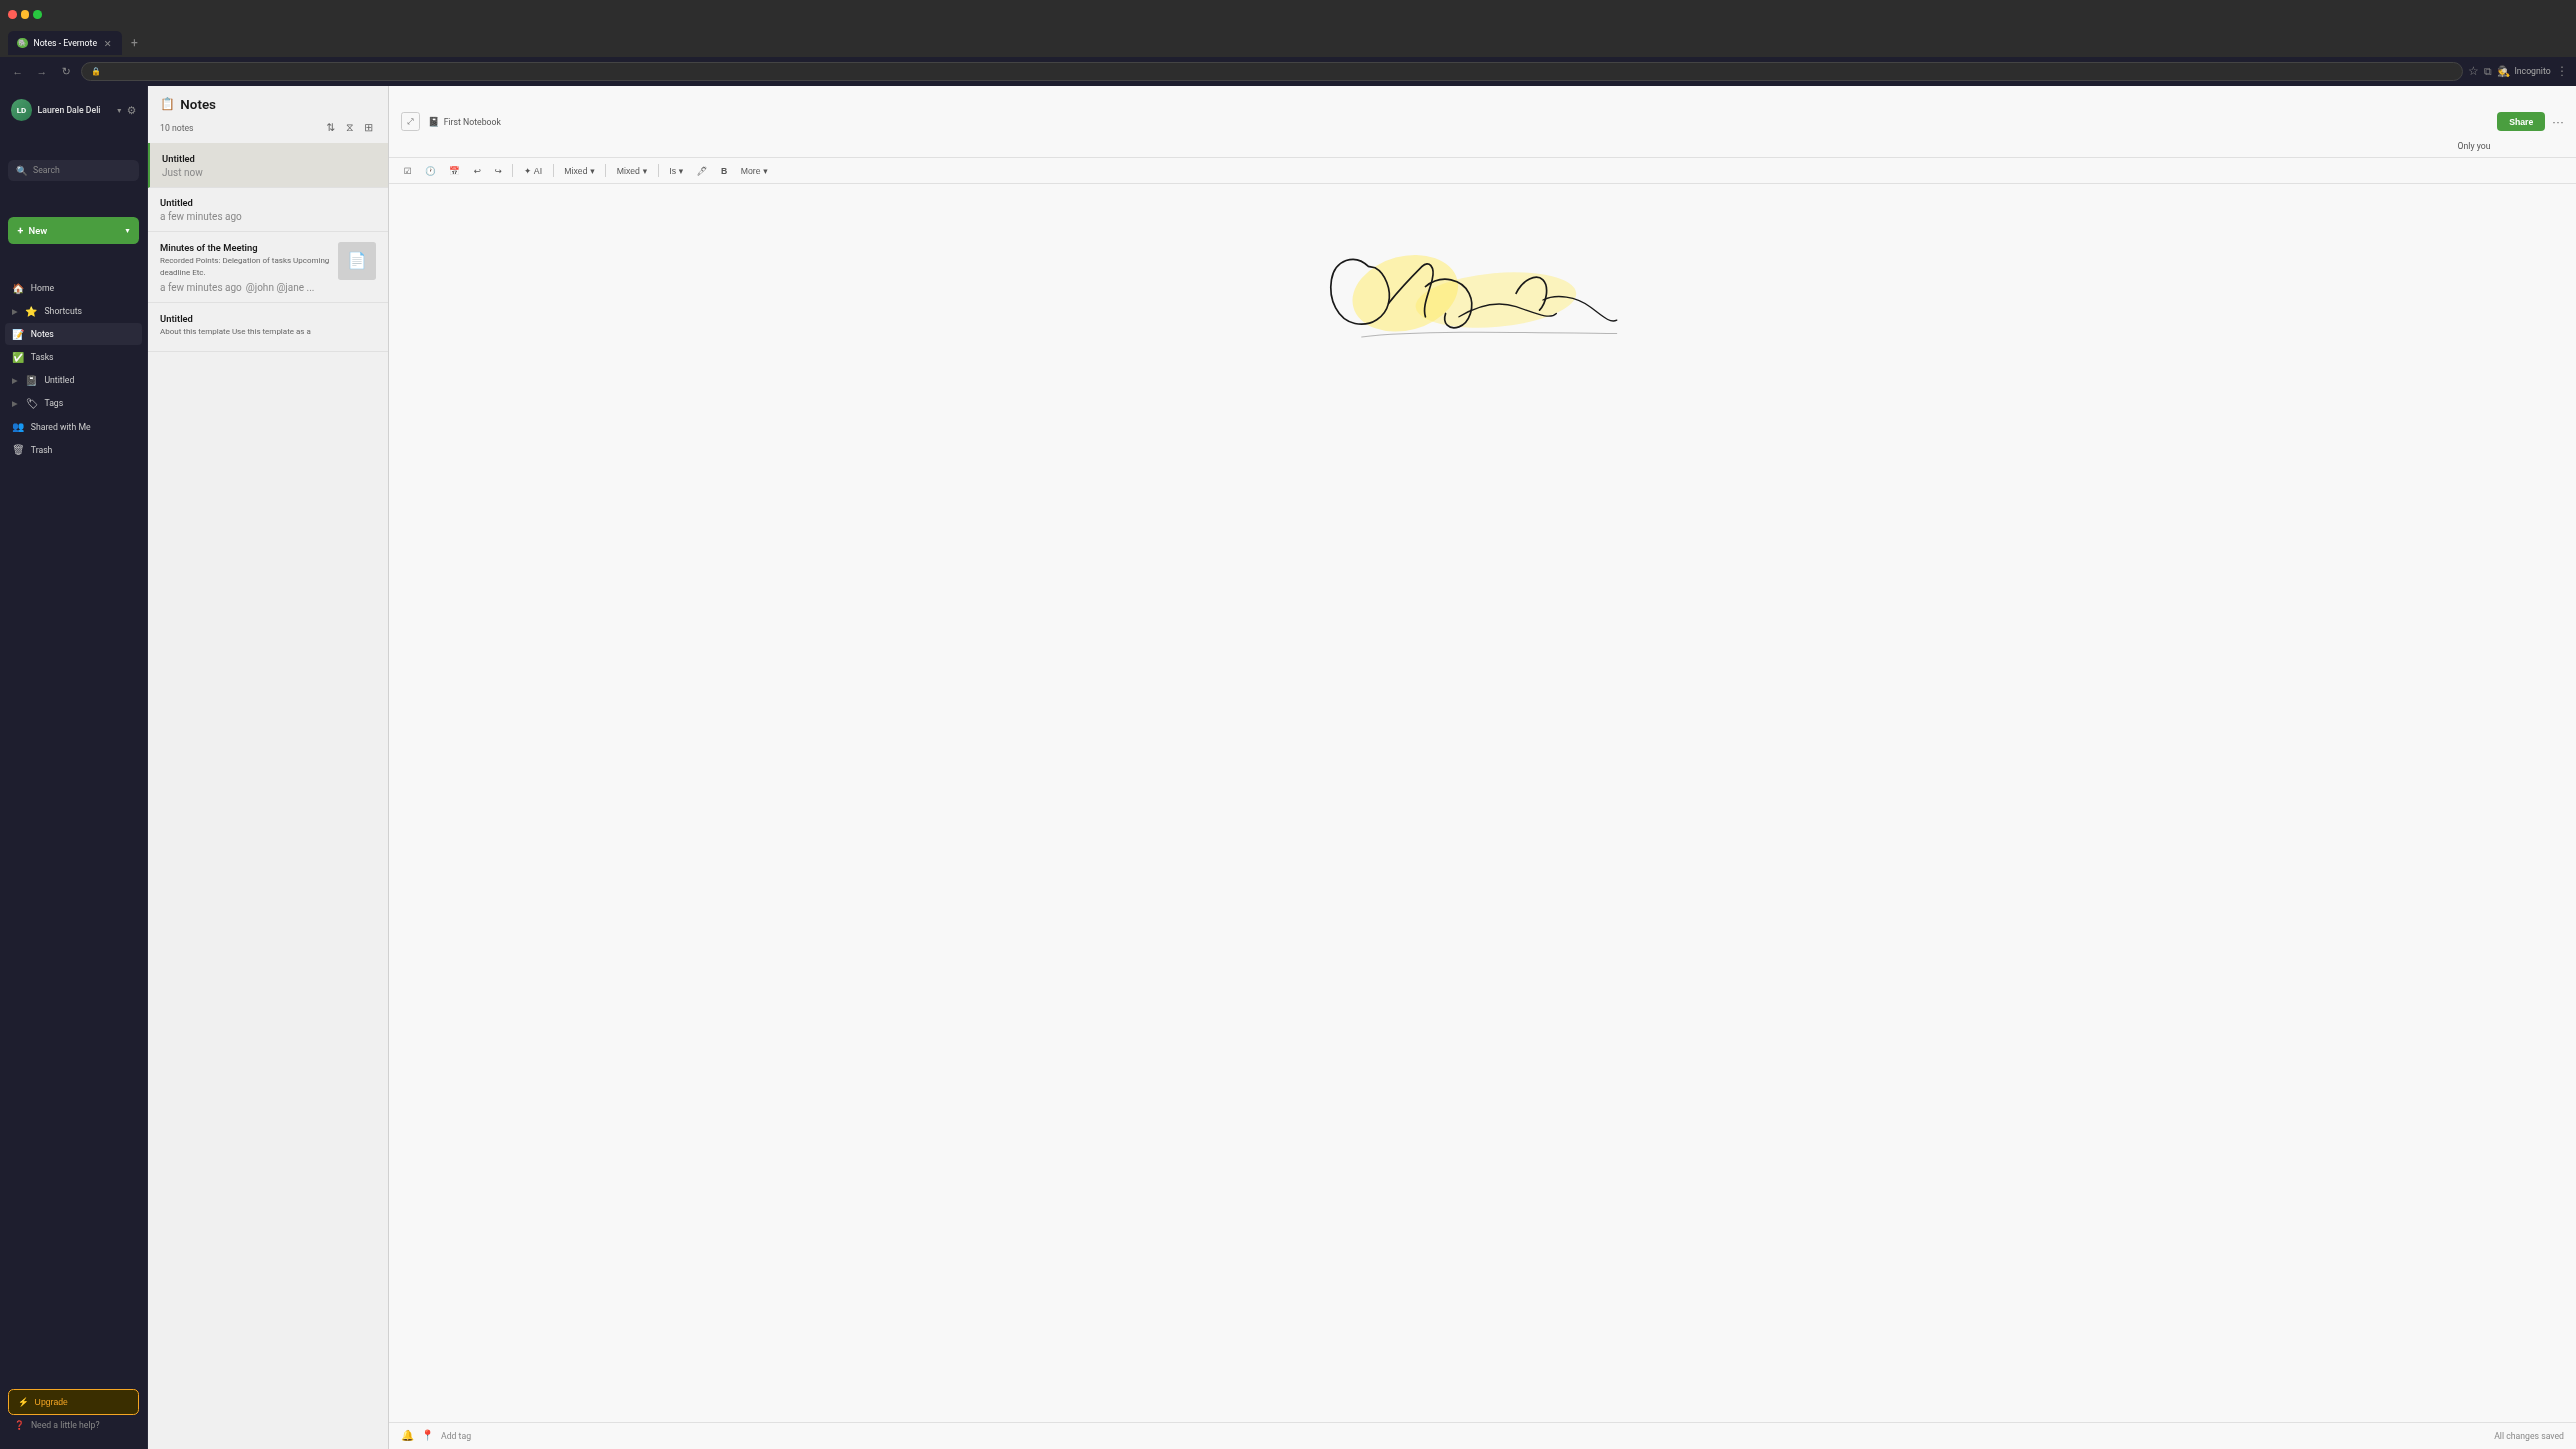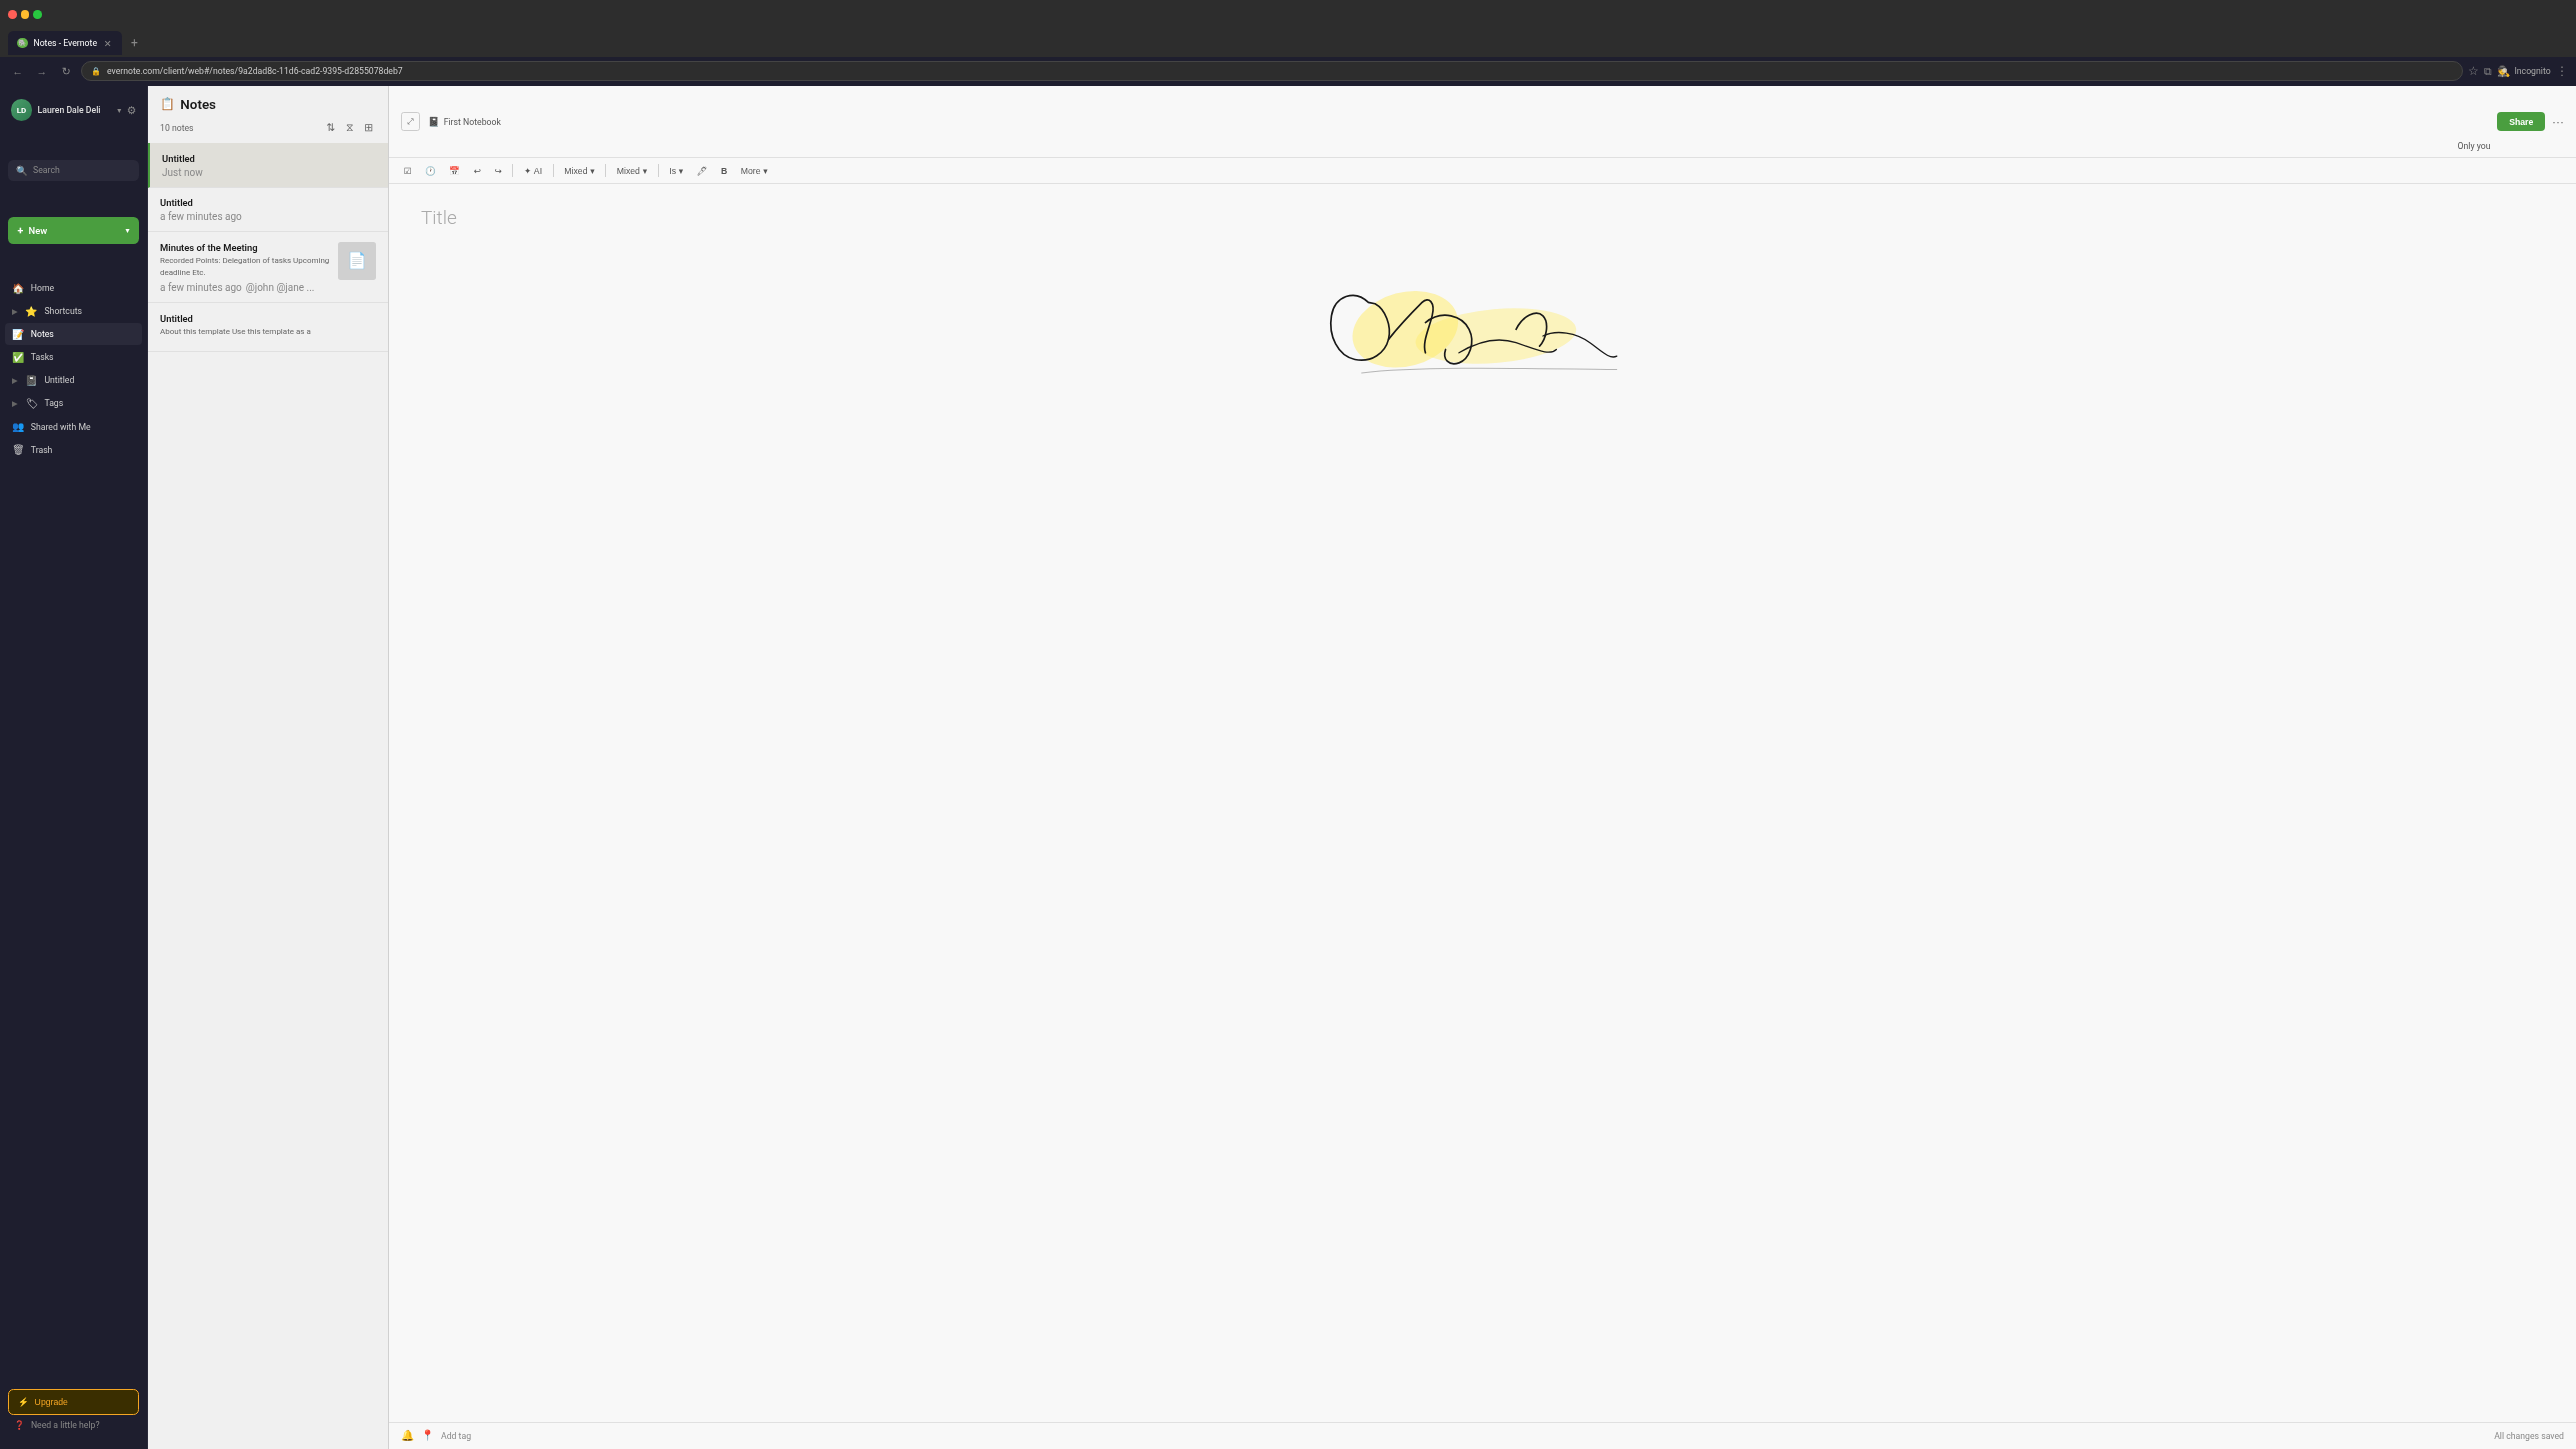--- a/index.html
+++ b/index.html
@@ -448,21 +448,20 @@
       <span class="tab-close">✕</span>
     </div>
     <div class="tab-new">+</div>
   </div>
   <div class="address-bar">
     <button class="nav-btn">←</button>
     <button class="nav-btn">→</button>
     <button class="nav-btn">↻</button>
     <div class="url-bar">
       <span style="color:#888;font-size:8px;">🔒</span>
-      <span class="url-text">evernote.com/client/web#/notes/9a2dad8c-11d6-cad2-9395-d2855078deb7</span>
     </div>
     <span style="color:#888;font-size:12px;cursor:pointer;">☆</span>
     <span style="color:#888;font-size:10.7px;cursor:pointer;">⧉</span>
     <div class="incognito-badge">
       <span style="font-size:10.7px;">🕵</span>
       <span>Incognito</span>
     </div>
     <span style="color:#888;font-size:12px;cursor:pointer;">⋮</span>
   </div>
 </div>
@@ -635,21 +634,20 @@
       </button>
       <button class="toolbar-btn">🖊</button>
       <button class="toolbar-btn toolbar-bold">B</button>
       <button class="toolbar-dropdown">
         <span>More</span>
         <span>▾</span>
       </button>
     </div>
 
     <div class="editor-content">
-      <div class="editor-title">Title</div>
 
       <div class="editor-drawing">
         <svg width="100%" height="188" viewBox="0 0 600 280">
 
           <ellipse cx="185" cy="130" rx="80" ry="55" fill="rgba(255,235,100,0.5)" transform="rotate(-15 185 130)"></ellipse>
           <ellipse cx="320" cy="140" rx="120" ry="40" fill="rgba(255,235,100,0.4)" transform="rotate(-5 320 140)"></ellipse>
 
           <path d="M 130 90 C 110 70, 80 80, 75 110 C 70 140, 85 170, 110 175 C 135 180, 155 165, 160 145 C 165 125, 155 100, 140 92 Z" fill="none" stroke="#1a1a1a" stroke-width="2.5" stroke-linecap="round"></path>
 
           <path d="M 160 145 C 180 120, 200 100, 210 90 C 220 80, 230 90, 225 110 C 220 130, 210 150, 215 165" fill="none" stroke="#1a1a1a" stroke-width="2.5" stroke-linecap="round"></path>

